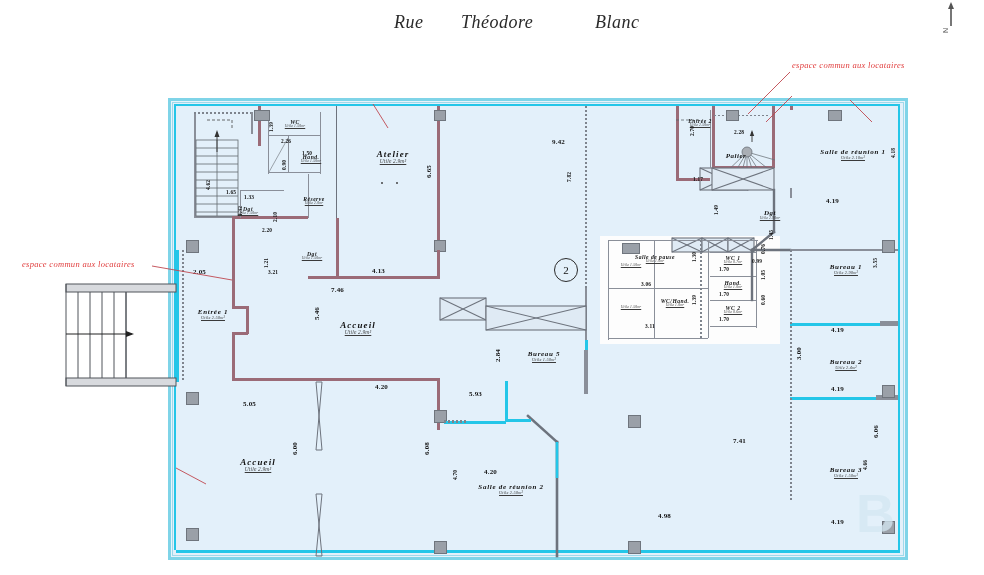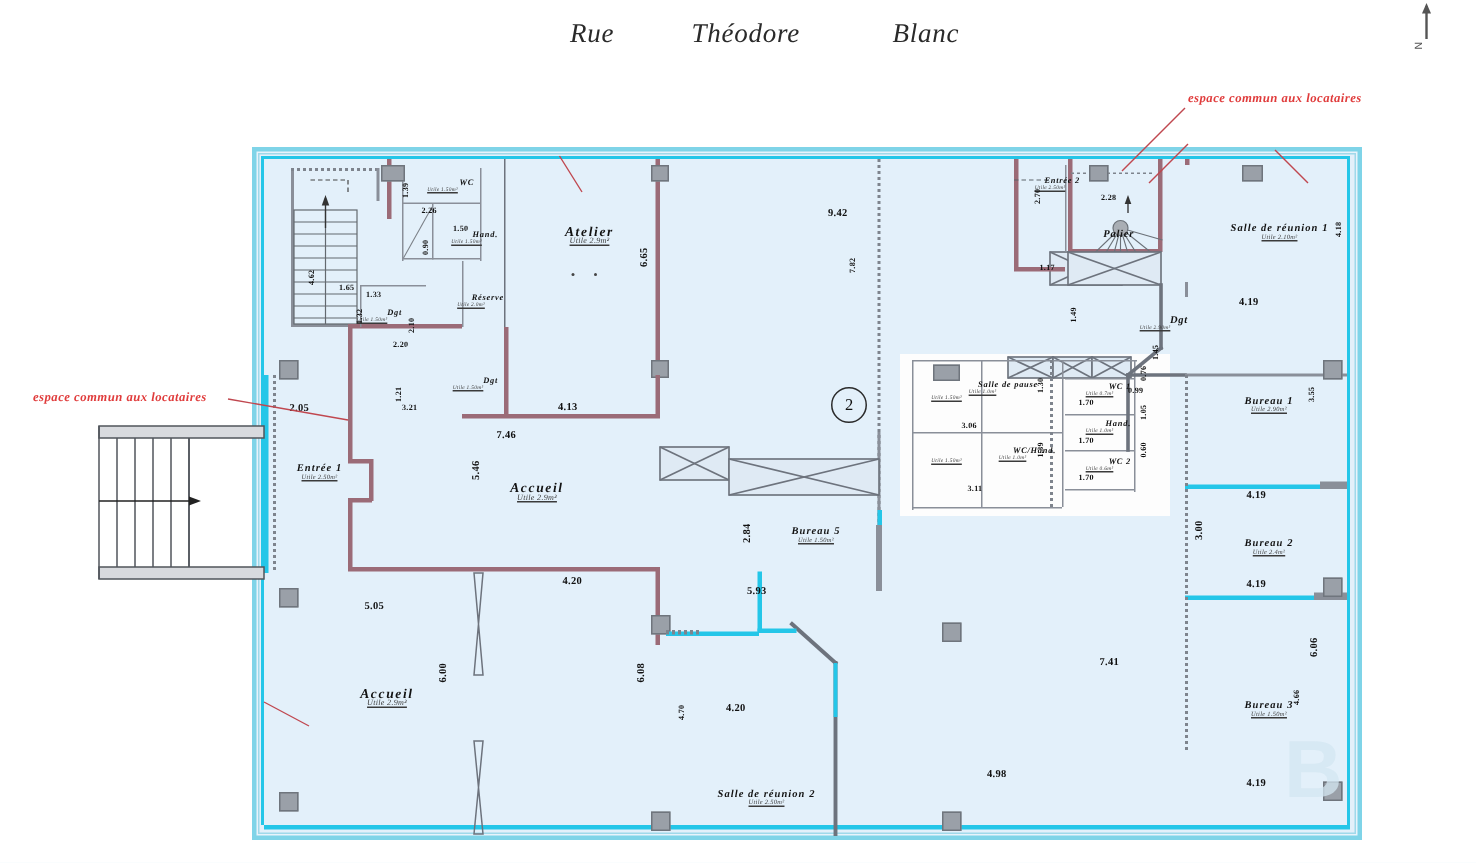--- a/index.html
+++ b/index.html
@@ -5,21 +5,21 @@
   html,body{margin:0;padding:0;background:#ffffff;}
   body{width:984px;height:575px;overflow:hidden;
        font-family:"Liberation Serif",serif;}
   #stage{position:relative;width:984px;height:575px;background:#fff;}
 
   
   .street{position:absolute;top:12px;font-style:italic;font-size:18px;color:#2a2a2a;
           font-family:"Liberation Serif",serif;letter-spacing:.5px;white-space:nowrap;}
 
   
-  .annot{position:absolute;font-style:italic;font-weight:bold;font-size:8.5px;
+  .annot{position:absolute;font-style:italic;font-weight:normal;font-size:8.5px;
          color:#e03c3c;white-space:nowrap;letter-spacing:.3px;
          font-family:"Liberation Serif",serif;}
 
   
   .shell{position:absolute;box-sizing:border-box;}
   #outer{left:168px;top:98px;width:740px;height:462px;
          border:3px solid #7fd4e8;background:#e8f3fb;box-sizing:border-box;}
   #outer2{left:172px;top:102px;width:732px;height:454px;
           border:1.5px solid #9fd9ea;background:#e3f0fa;box-sizing:border-box;}
 
@@ -37,21 +37,21 @@
       background:repeating-linear-gradient(180deg,#7e848d 0 2px,transparent 2px 4px);}
   .fillw{position:absolute;background:#fdfdfd;}
 
   
   .room{position:absolute;text-align:center;white-space:nowrap;
         font-family:"Liberation Serif",serif;}
   .room .nm{font-style:italic;font-weight:bold;font-size:9px;color:#121212;
             letter-spacing:1.1px;display:block;line-height:1.15;}
   .room .ar{font-style:italic;font-size:5.4px;color:#3a3a3a;display:block;
             text-decoration:underline;letter-spacing:.2px;line-height:1.1;}
-  .room.sm .nm{font-size:5.6px;letter-spacing:.5px;text-align:right;}
+  .room.sm .nm{font-size:5.6px;letter-spacing:.5px;}
   .room.sm .ar{font-size:3.6px;}
   .room.md .nm{font-size:7px;letter-spacing:.7px;}
   .room.md .ar{font-size:4.3px;}
 
   
   .dim{position:absolute;font-weight:bold;font-size:7px;color:#111;
        font-family:"Liberation Serif",serif;white-space:nowrap;letter-spacing:.2px;}
   .dim.v{transform-origin:left top;transform:rotate(-90deg);}
   .dim.s{font-size:5.4px;}
   .dim.s.v{font-size:5.4px;}
@@ -67,21 +67,21 @@
   .wm{position:absolute;font-weight:bold;color:#d4e7f2;font-size:54px;
       font-family:"Liberation Sans",sans-serif;opacity:.75;line-height:.8;}
   svg.ov{position:absolute;left:0;top:0;width:984px;height:575px;
          pointer-events:none;overflow:visible;}
 </style>
 </head>
 <body>
 
 <div id="stage">
 
-  <div class="street" style="left:380px;">Rue</div>
+  <div class="street" style="left:394px;">Rue</div>
   <div class="street" style="left:461px;">Théodore</div>
   <div class="street" style="left:595px;">Blanc</div>
 
   <svg class="ov">
     <path d="M951 4 L951 26" stroke="#555" stroke-width="1.6" fill="none"></path>
     <path d="M948 9 L951 2 L954 9 Z" fill="#555"></path>
     <text x="948" y="33" font-size="7" fill="#555" font-family="Liberation Sans, sans-serif" transform="rotate(-90 948 33)">N</text>
   </svg>
 
   <div id="outer" class="shell"></div>
@@ -305,21 +305,21 @@
       <span class="ar">Utile 2.9m²</span>
   </div>
 
 
 
   <div class="room md" style="left:497px;top:350px;width:94px;">
     <span class="nm">Bureau 5</span>
       <span class="ar">Utile 1.50m²</span>
   </div>
 
-  <div class="room md" style="left:446px;top:483px;width:130px;margin-top:42px;">
+  <div class="room md" style="left:446px;top:483px;width:130px;">
     <span class="nm">Salle de réunion 2</span>
       <span class="ar">Utile 2.50m²</span>
   </div>
 
   <div class="room md" style="left:795px;top:148px;width:116px;">
     <span class="nm">Salle de réunion 1</span>
       <span class="ar">Utile 2.10m²</span>
   </div>
 
   <div class="room md" style="left:800px;top:263px;width:92px;">
@@ -416,21 +416,21 @@
   <div class="dim" style="left:331px;top:286px;">7.46</div>
   <div class="dim v" style="left:313px;top:320px;">5.46</div>
   <div class="dim" style="left:375px;top:383px;">4.20</div>
   <div class="dim" style="left:243px;top:400px;">5.05</div>
   <div class="dim v" style="left:291px;top:455px;">6.00</div>
   <div class="dim v" style="left:423px;top:455px;">6.08</div>
   <div class="dim v" style="left:425px;top:178px;">6.65</div>
   <div class="dim" style="left:552px;top:138px;">9.42</div>
   <div class="dim s v" style="left:566px;top:182px;">7.82</div>
   <div class="dim v" style="left:494px;top:362px;">2.84</div>
-  <div class="dim" style="left:498px;top:390px;">5.93</div>
+  <div class="dim" style="left:469px;top:390px;">5.93</div>
   <div class="dim" style="left:484px;top:468px;">4.20</div>
   <div class="dim s v" style="left:452px;top:480px;">4.70</div>
   <div class="dim" style="left:658px;top:512px;">4.98</div>
   <div class="dim" style="left:733px;top:437px;">7.41</div>
   <div class="dim s" style="left:641px;top:281px;">3.06</div>
   <div class="dim s" style="left:645px;top:323px;">3.11</div>
   <div class="dim s v" style="left:691px;top:262px;">1.30</div>
   <div class="dim s v" style="left:691px;top:305px;">1.39</div>
   <div class="dim s" style="left:719px;top:266px;">1.70</div>
   <div class="dim s" style="left:719px;top:291px;">1.70</div>

